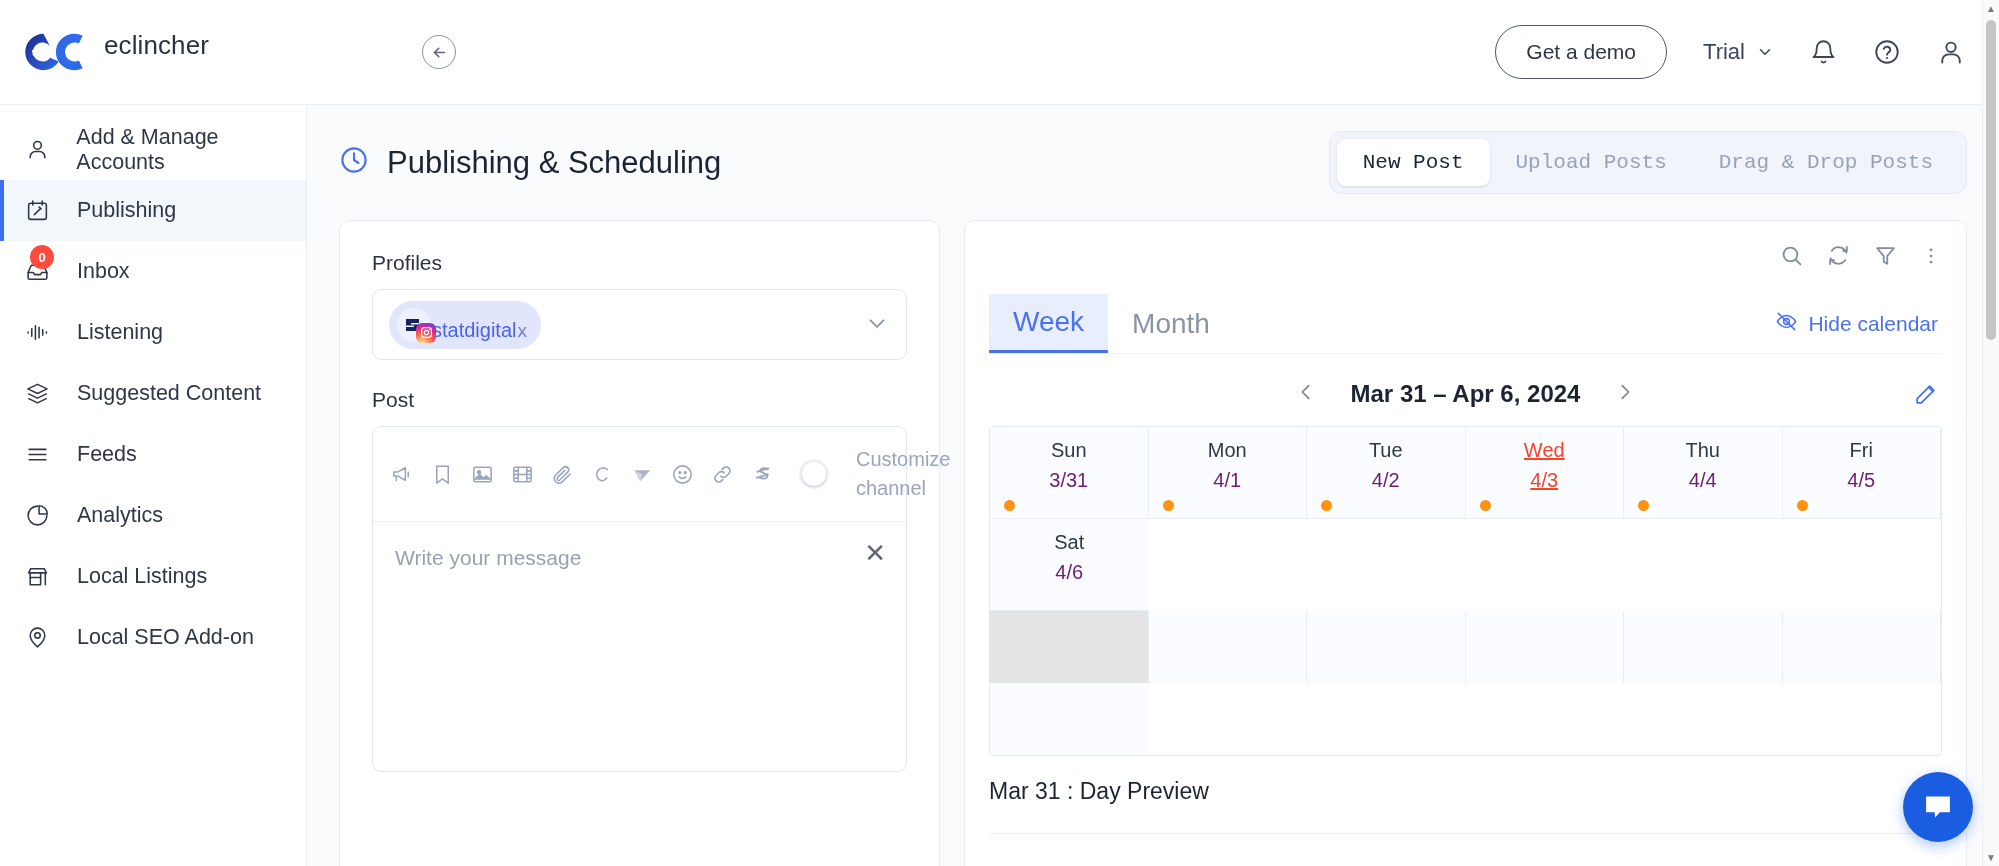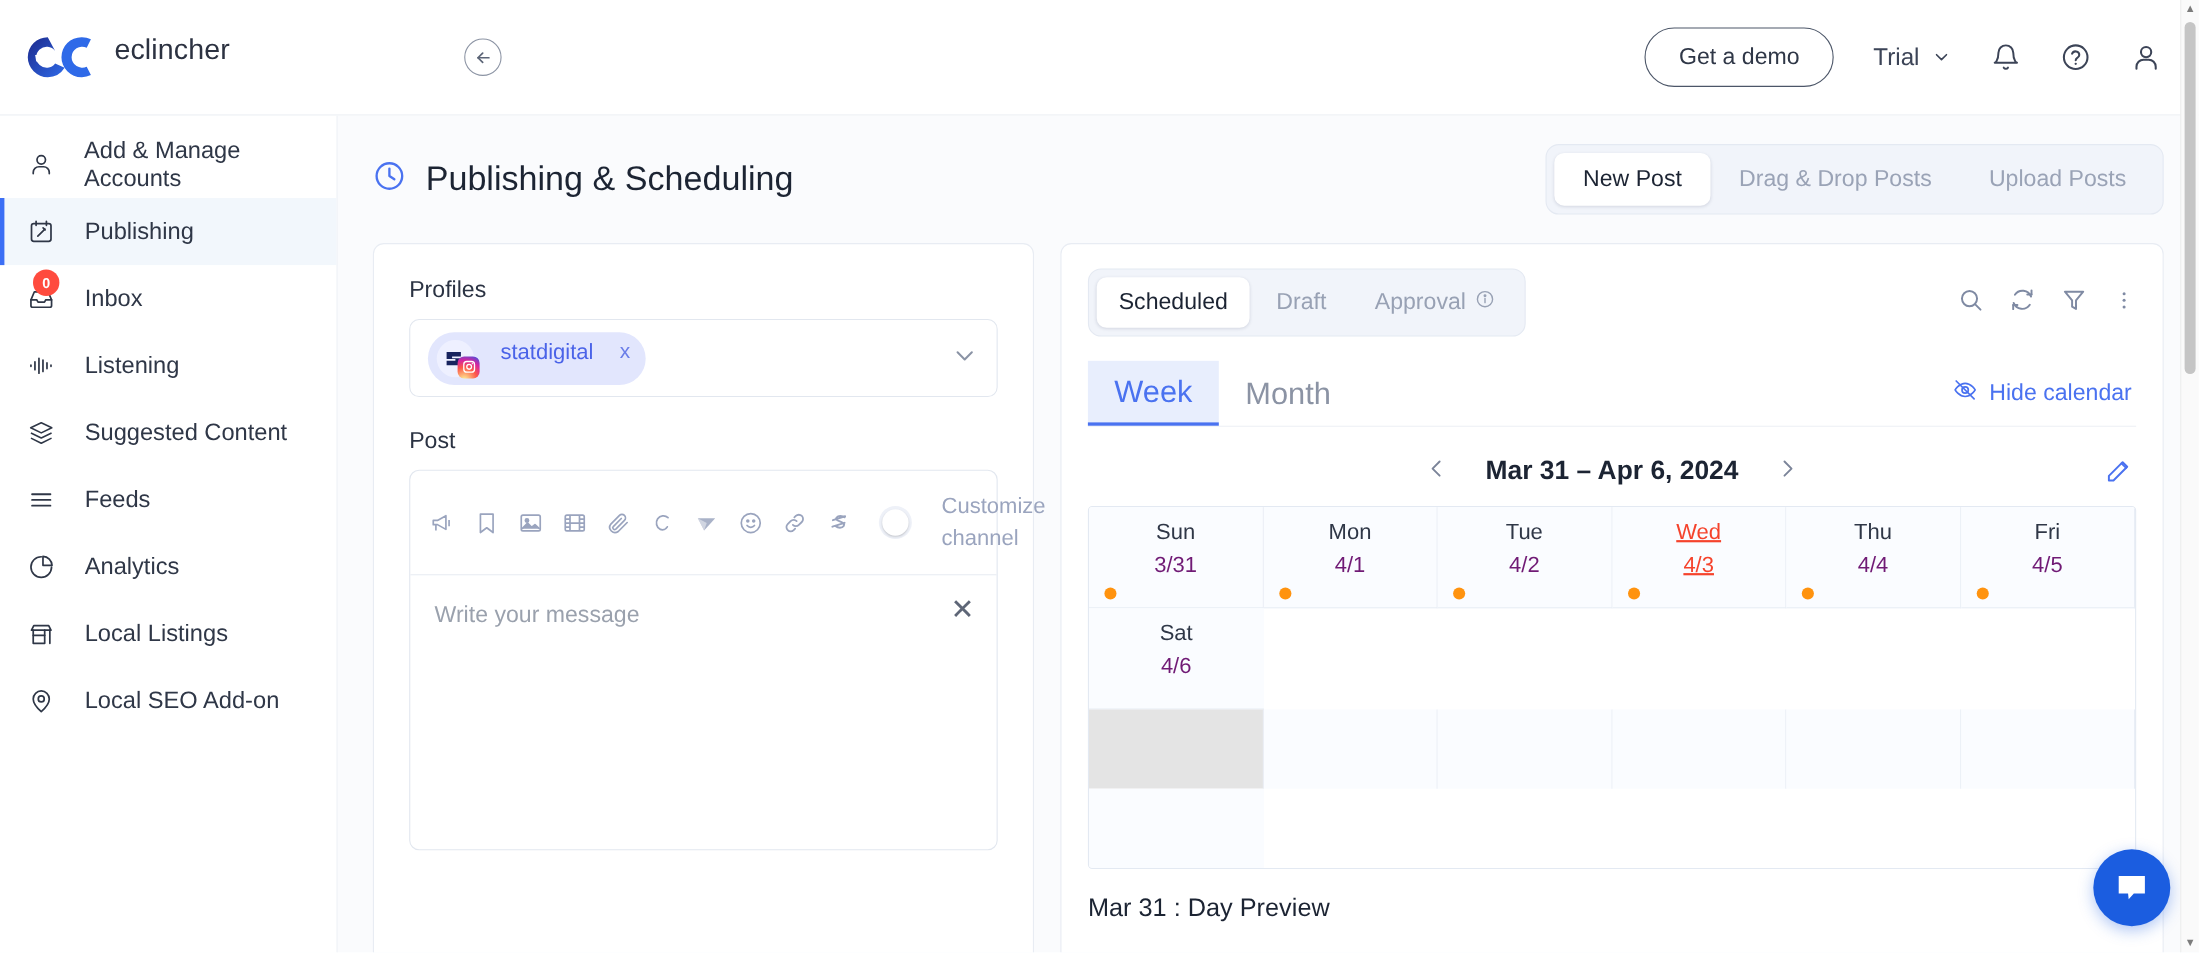--- a/index.html
+++ b/index.html
@@ -80,40 +80,40 @@
   .main-head { display: flex; align-items: center; margin-bottom: 26px; }
   .page-title { display: flex; align-items: flex-start; gap: 18px; font-size: 31px; font-weight: 400; color: #1c2433; }
   .clock-ico { color: #4a72f0; display:flex; }
 
   .seg {
     margin-left: auto; display: flex; align-items: center;
     background: #f1f4fa; border: 1px solid #e4e9f2; border-radius: 12px;
     padding: 7px;
   }
   .seg-item {
-    padding: 12px 26px; font-size: 21px; color: #9aa3b6; border-radius: 9px; cursor: pointer; white-space: nowrap;
+    padding: 12px 26px; font-size: 21px; color: #9aa3b6; border-radius: 9px; cursor: pointer; white-space: nowrap; font-family: Liberation Mono, monospace;
   }
   .seg-item.on { background: #fff; color: #1c2433; box-shadow: 0 1px 3px rgba(22,34,66,.13); }
 
   .columns { display: flex; gap: 24px; align-items: flex-start; }
 
   .card {
     background: #fff; border: 1px solid #e8ecf3; border-radius: 10px;
   }
   .col-left { width: 601px; min-width: 601px; height: 700px; padding: 30px 32px; }
   .col-right { flex: 1; height: 700px; padding: 22px 24px; }
 
   .field-label { font-size: 21px; color: #2b3343; margin-bottom: 14px; }
 
   .profiles-box {
     border: 1px solid #e2e7ef; border-radius: 9px; height: 71px;
     display: flex; align-items: center; padding: 0 16px; cursor: pointer;
   }
   .chip {
-    display:flex; align-items:flex-start; gap:24px;
+    display:flex; align-items:flex-end; gap:1px;
     background:#e2e6fd; border-radius: 26px; padding: 7px 14px 7px 8px;
   }
   .chip-ava { position: relative; width: 34px; height: 34px; }
   .chip-ava .bg { width:34px;height:34px;border-radius:50%;background:#eef0ff;display:flex;align-items:center;justify-content:center;}
   .chip-ig {
     position:absolute; right:-5px; bottom:-1px; width:20px; height:20px; border-radius:6px;
     background: radial-gradient(circle at 30% 107%, #fdf497 0%, #fd5949 45%, #d6249f 70%, #285AEB 100%);
     display:flex; align-items:center;justify-content:center;
   }
   .chip-text { color:#4a63e8; font-size: 20px; }
@@ -344,22 +344,22 @@
             <svg width="30" height="30" viewBox="0 0 24 24" fill="none" stroke="currentColor" stroke-width="1.7" stroke-linecap="round" stroke-linejoin="round">
                 <circle cx="12" cy="12" r="9.3"></circle>
                 <path d="M12 6.6V12l3.6 2.4"></path>
               </svg>
           </span>
           <span>Publishing &amp; Scheduling</span>
         </div>
 
         <div class="seg">
           <div class="seg-item on">New Post</div>
+          <div class="seg-item">Upload Posts</div>
           <div class="seg-item">Drag &amp; Drop Posts</div>
-          <div class="seg-item">Upload Posts</div>
         </div>
       </div>
 
       <div class="columns">
 
         <div class="card col-left">
           <div class="field-label">Profiles</div>
 
           <div class="profiles-box">
             <div class="chip">
@@ -462,36 +462,20 @@
             <div class="msg-area">
               <span class="msg-ph">Write your message</span>
               <span class="msg-x">✕</span>
             </div>
           </div>
         </div>
 
         <div class="card col-right">
 
           <div class="rp-tabs">
-            <div class="pill-group">
-              <div class="pill on">
-                  <span>Scheduled</span>
-                </div>
-              <div class="pill">
-                  <span>Draft</span>
-                </div>
-              <div class="pill">
-                <span>Approval</span>
-                <span><svg width="18" height="18" viewBox="0 0 24 24" fill="none" stroke="currentColor" stroke-width="1.7" stroke-linecap="round">
-                      <circle cx="12" cy="12" r="9.2"></circle>
-                      <path d="M12 11v5.2"></path>
-                      <circle cx="12" cy="7.8" r=".95" fill="currentColor"></circle>
-                    </svg></span>
-              </div>
-            </div>
 
             <div class="rp-icons">
               <span><svg width="25" height="25" viewBox="0 0 24 24" fill="none" stroke="currentColor" stroke-width="1.7" stroke-linecap="round">
                     <circle cx="11" cy="11" r="6.6"></circle>
                     <path d="M16 16l4.6 4.6"></path>
                   </svg></span>
               <span><svg width="25" height="25" viewBox="0 0 24 24" fill="none" stroke="currentColor" stroke-width="1.7" stroke-linecap="round" stroke-linejoin="round">
                     <path d="M20 7.5V3.8M4 16.5v3.7"></path>
                     <path d="M19.6 9.2A8 8 0 0 0 5.5 7.6M4.4 14.8a8 8 0 0 0 14.1 1.6"></path>
                     <path d="M20 7.5h-3.7M4 16.5h3.7"></path>

